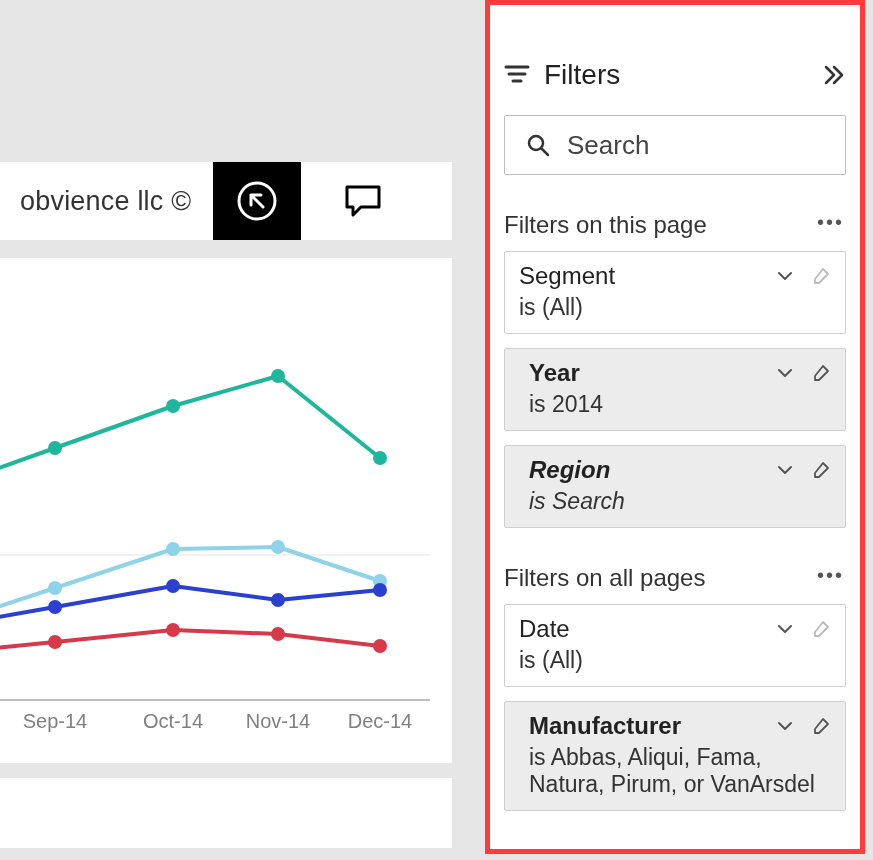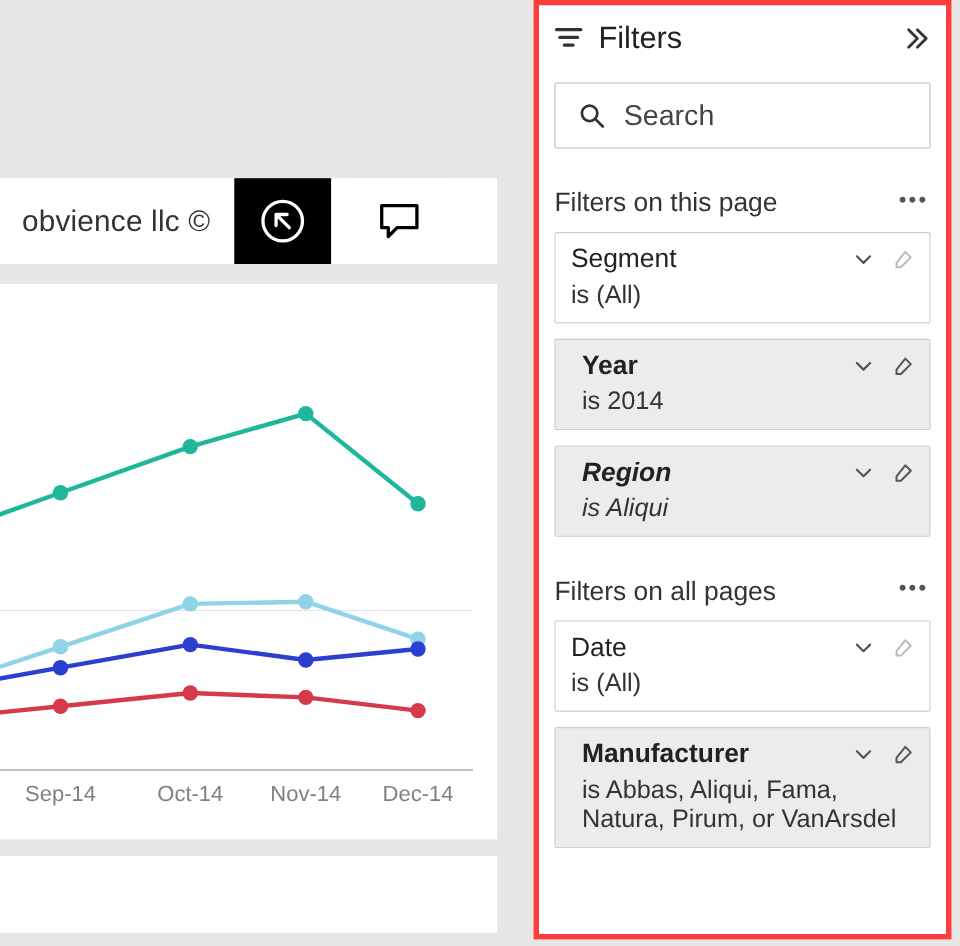--- a/index.html
+++ b/index.html
@@ -70,20 +70,21 @@
     top: 0;
     width: 380px;
     height: 854px;
     border: 5px solid #ff3b3b;
     background: #fff;
   }
   .filters-pane {
     position: absolute;
     inset: 0;
     background: #fff;
+    margin-top: 40px;
   }
   .pane-header {
     display: flex;
     align-items: center;
     height: 60px;
     padding: 0 14px 0 14px;
     gap: 14px;
   }
   .pane-header .title {
     font-size: 28px;
@@ -298,21 +299,21 @@
             <svg width="20" height="20" viewBox="0 0 20 20">
                 <path d="M4 7l6 6 6-6" stroke="#555" stroke-width="2" fill="none" stroke-linecap="round" stroke-linejoin="round"></path>
               </svg>
           </span>
           <span class="card-erase ico">
             <svg width="20" height="20" viewBox="0 0 20 20">
                 <path d="M12 3l5 5-9 9H4v-4z" stroke="#555" stroke-width="1.8" fill="none" stroke-linejoin="round"></path>
               </svg>
           </span>
         </div>
-        <div class="card-status">is Aliqui</div>
+        <div class="card-status">is Search</div>
       </div>
     </div>
 
     <div class="section">
       <div class="section-header">
         <span>Filters on all pages</span>
         <div class="spacer"></div>
         <span class="dots">•••</span>
       </div>
 

